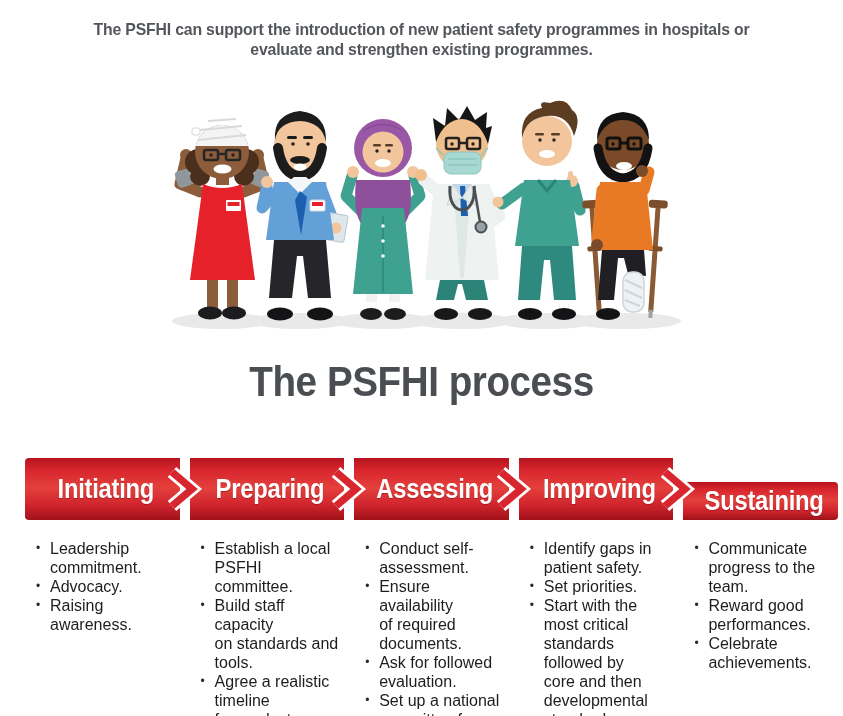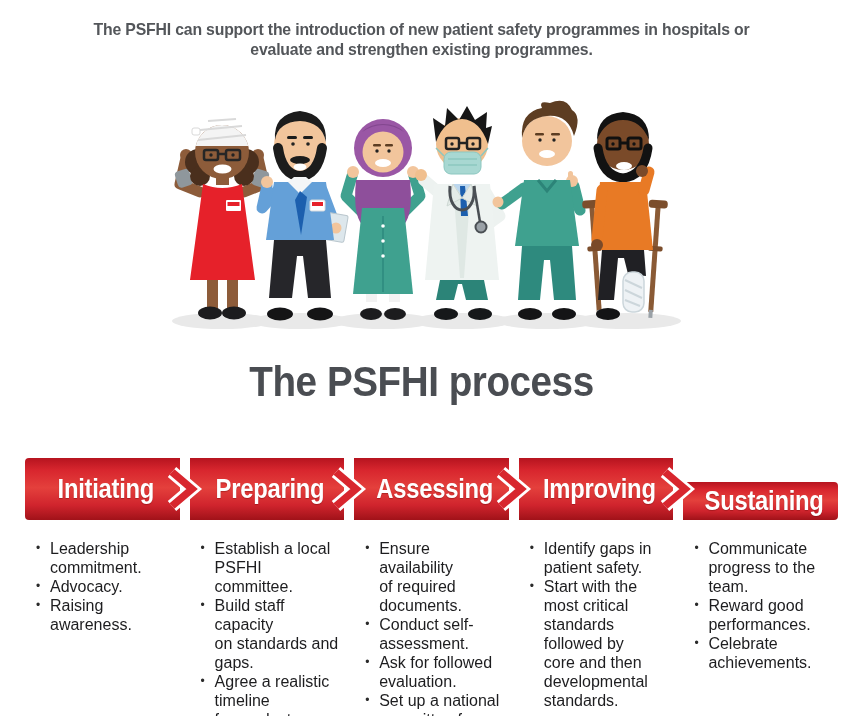--- a/index.html
+++ b/index.html
@@ -314,45 +314,46 @@
       <li>Advocacy.</li>
       <li>Raising awareness.</li>
     </ul>
   </div>
   <div class="col">
     <ul>
       <li>Establish a local
 PSFHI committee.</li>
       <li>Build staff capacity
 on standards and
-gaps.</li>
+tools.</li>
       <li>Agree a realistic
 timeline
 for product
 implementation.</li>
     </ul>
   </div>
   <div class="col">
     <ul>
+      <li>Conduct self-
+assessment.</li>
       <li>Ensure availability
 of required
 documents.</li>
-      <li>Conduct self-
-assessment.</li>
       <li>Ask for followed
 evaluation.</li>
       <li>Set up a national
 committee for
 certification and</li>
     </ul>
   </div>
   <div class="col">
     <ul>
       <li>Identify gaps in
 patient safety.</li>
+      <li>Set priorities.</li>
       <li>Start with the
 most critical
 standards
 followed by
 core and then
 developmental
 standards.</li>
     </ul>
   </div>
   <div class="col">

